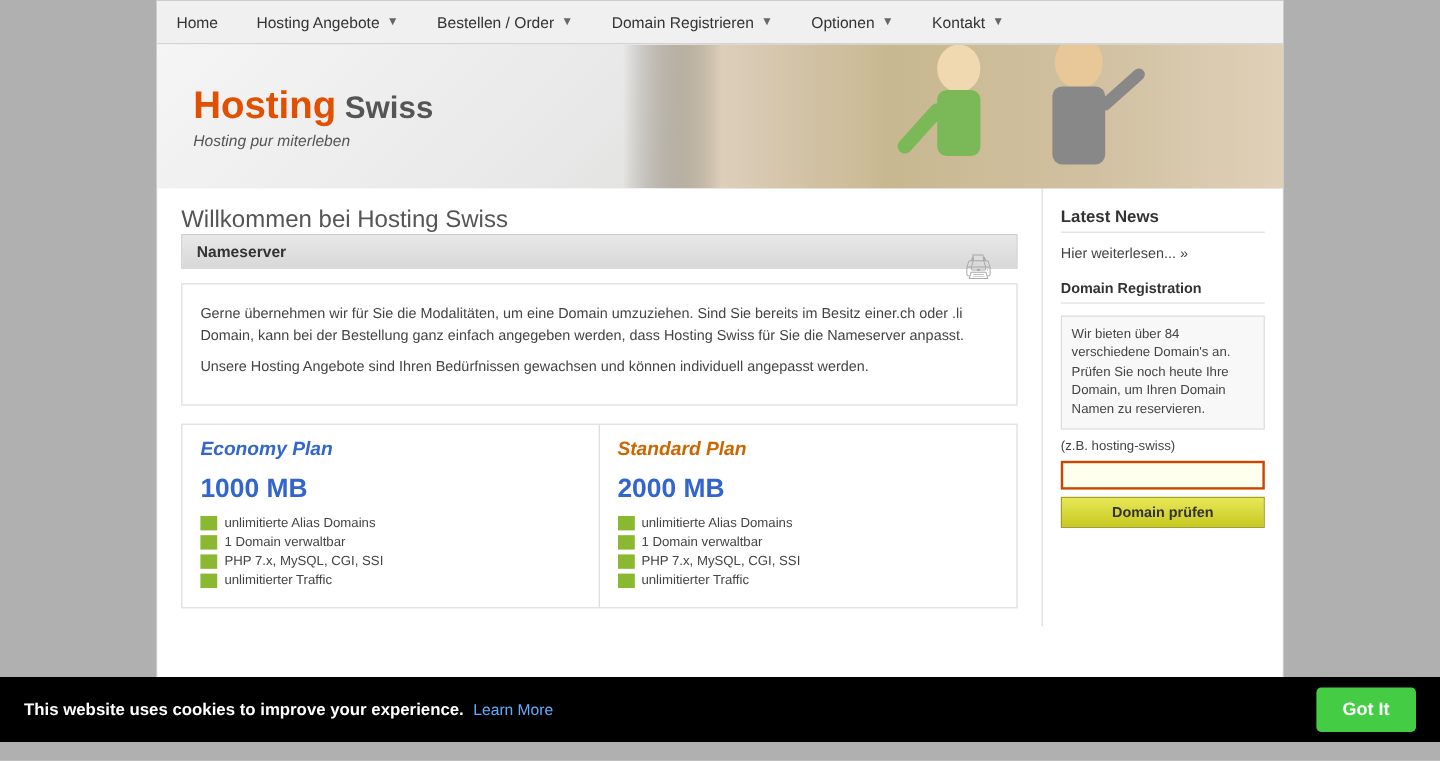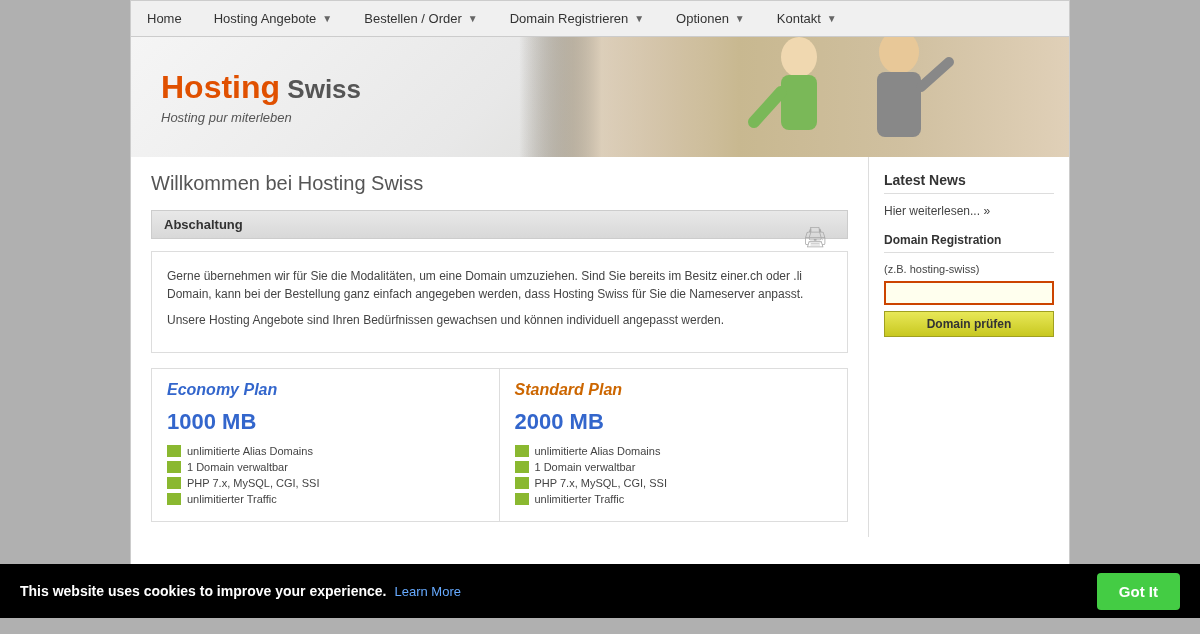--- a/index.html
+++ b/index.html
@@ -104,21 +104,20 @@
     .sidebar {
       width: 200px;
       padding: 15px;
     }
 
     
     .page-title {
       font-size: 20px;
       color: #555;
       font-weight: normal;
-      margin-bottom: 15px;
     }
 
     
     .section-header {
       background: linear-gradient(to bottom, #e8e8e8, #d8d8d8);
       border: 1px solid #ccc;
       padding: 6px 12px;
       font-weight: bold;
       color: #333;
       font-size: 13px;
@@ -376,21 +375,21 @@
 
   <div class="content-wrapper">
 
     <div class="main-content">
       <h1 class="page-title">Willkommen bei Hosting Swiss</h1>
 
       <div style="position:relative;">
         <span class="print-icon">🖨</span>
       </div>
 
-      <div class="section-header">Abschaltung</div>
+      <div class="section-header">Nameserver</div>
 
       <div class="content-box">
         <p class="intro-text">Gerne übernehmen wir für Sie die Modalitäten, um eine Domain umzuziehen. Sind Sie bereits im Besitz einer.ch oder .li Domain, kann bei der Bestellung ganz einfach angegeben werden, dass Hosting Swiss für Sie die Nameserver anpasst.</p>
         <p class="intro-text">Unsere Hosting Angebote sind Ihren Bedürfnissen gewachsen und können individuell angepasst werden.</p>
       </div>
 
       <div class="plans-grid">
 
         <div class="plan-col">
           <div class="plan-name economy">
@@ -445,20 +444,21 @@
     </div>
 
     <div class="sidebar">
       <div class="sidebar-section-title">Latest News</div>
       <div class="news-readmore">
         <span>Hier weiterlesen...</span>
         <span> »</span>
       </div>
 
       <div class="domain-reg-title">Domain Registration</div>
+      <div class="domain-text">Wir bieten über 84 verschiedene Domain's an. Prüfen Sie noch heute Ihre Domain, um Ihren Domain Namen zu reservieren.</div>
       <div class="domain-example">(z.B. hosting-swiss)</div>
       <input type="text" class="domain-input" style="">
       <button class="domain-btn">Domain prüfen</button>
     </div>
   </div>
 </div>
 
 <div class="cookie-banner">
   <span class="cookie-text">This website uses cookies to improve your experience.</span>
   <a class="cookie-learn">Learn More</a>

